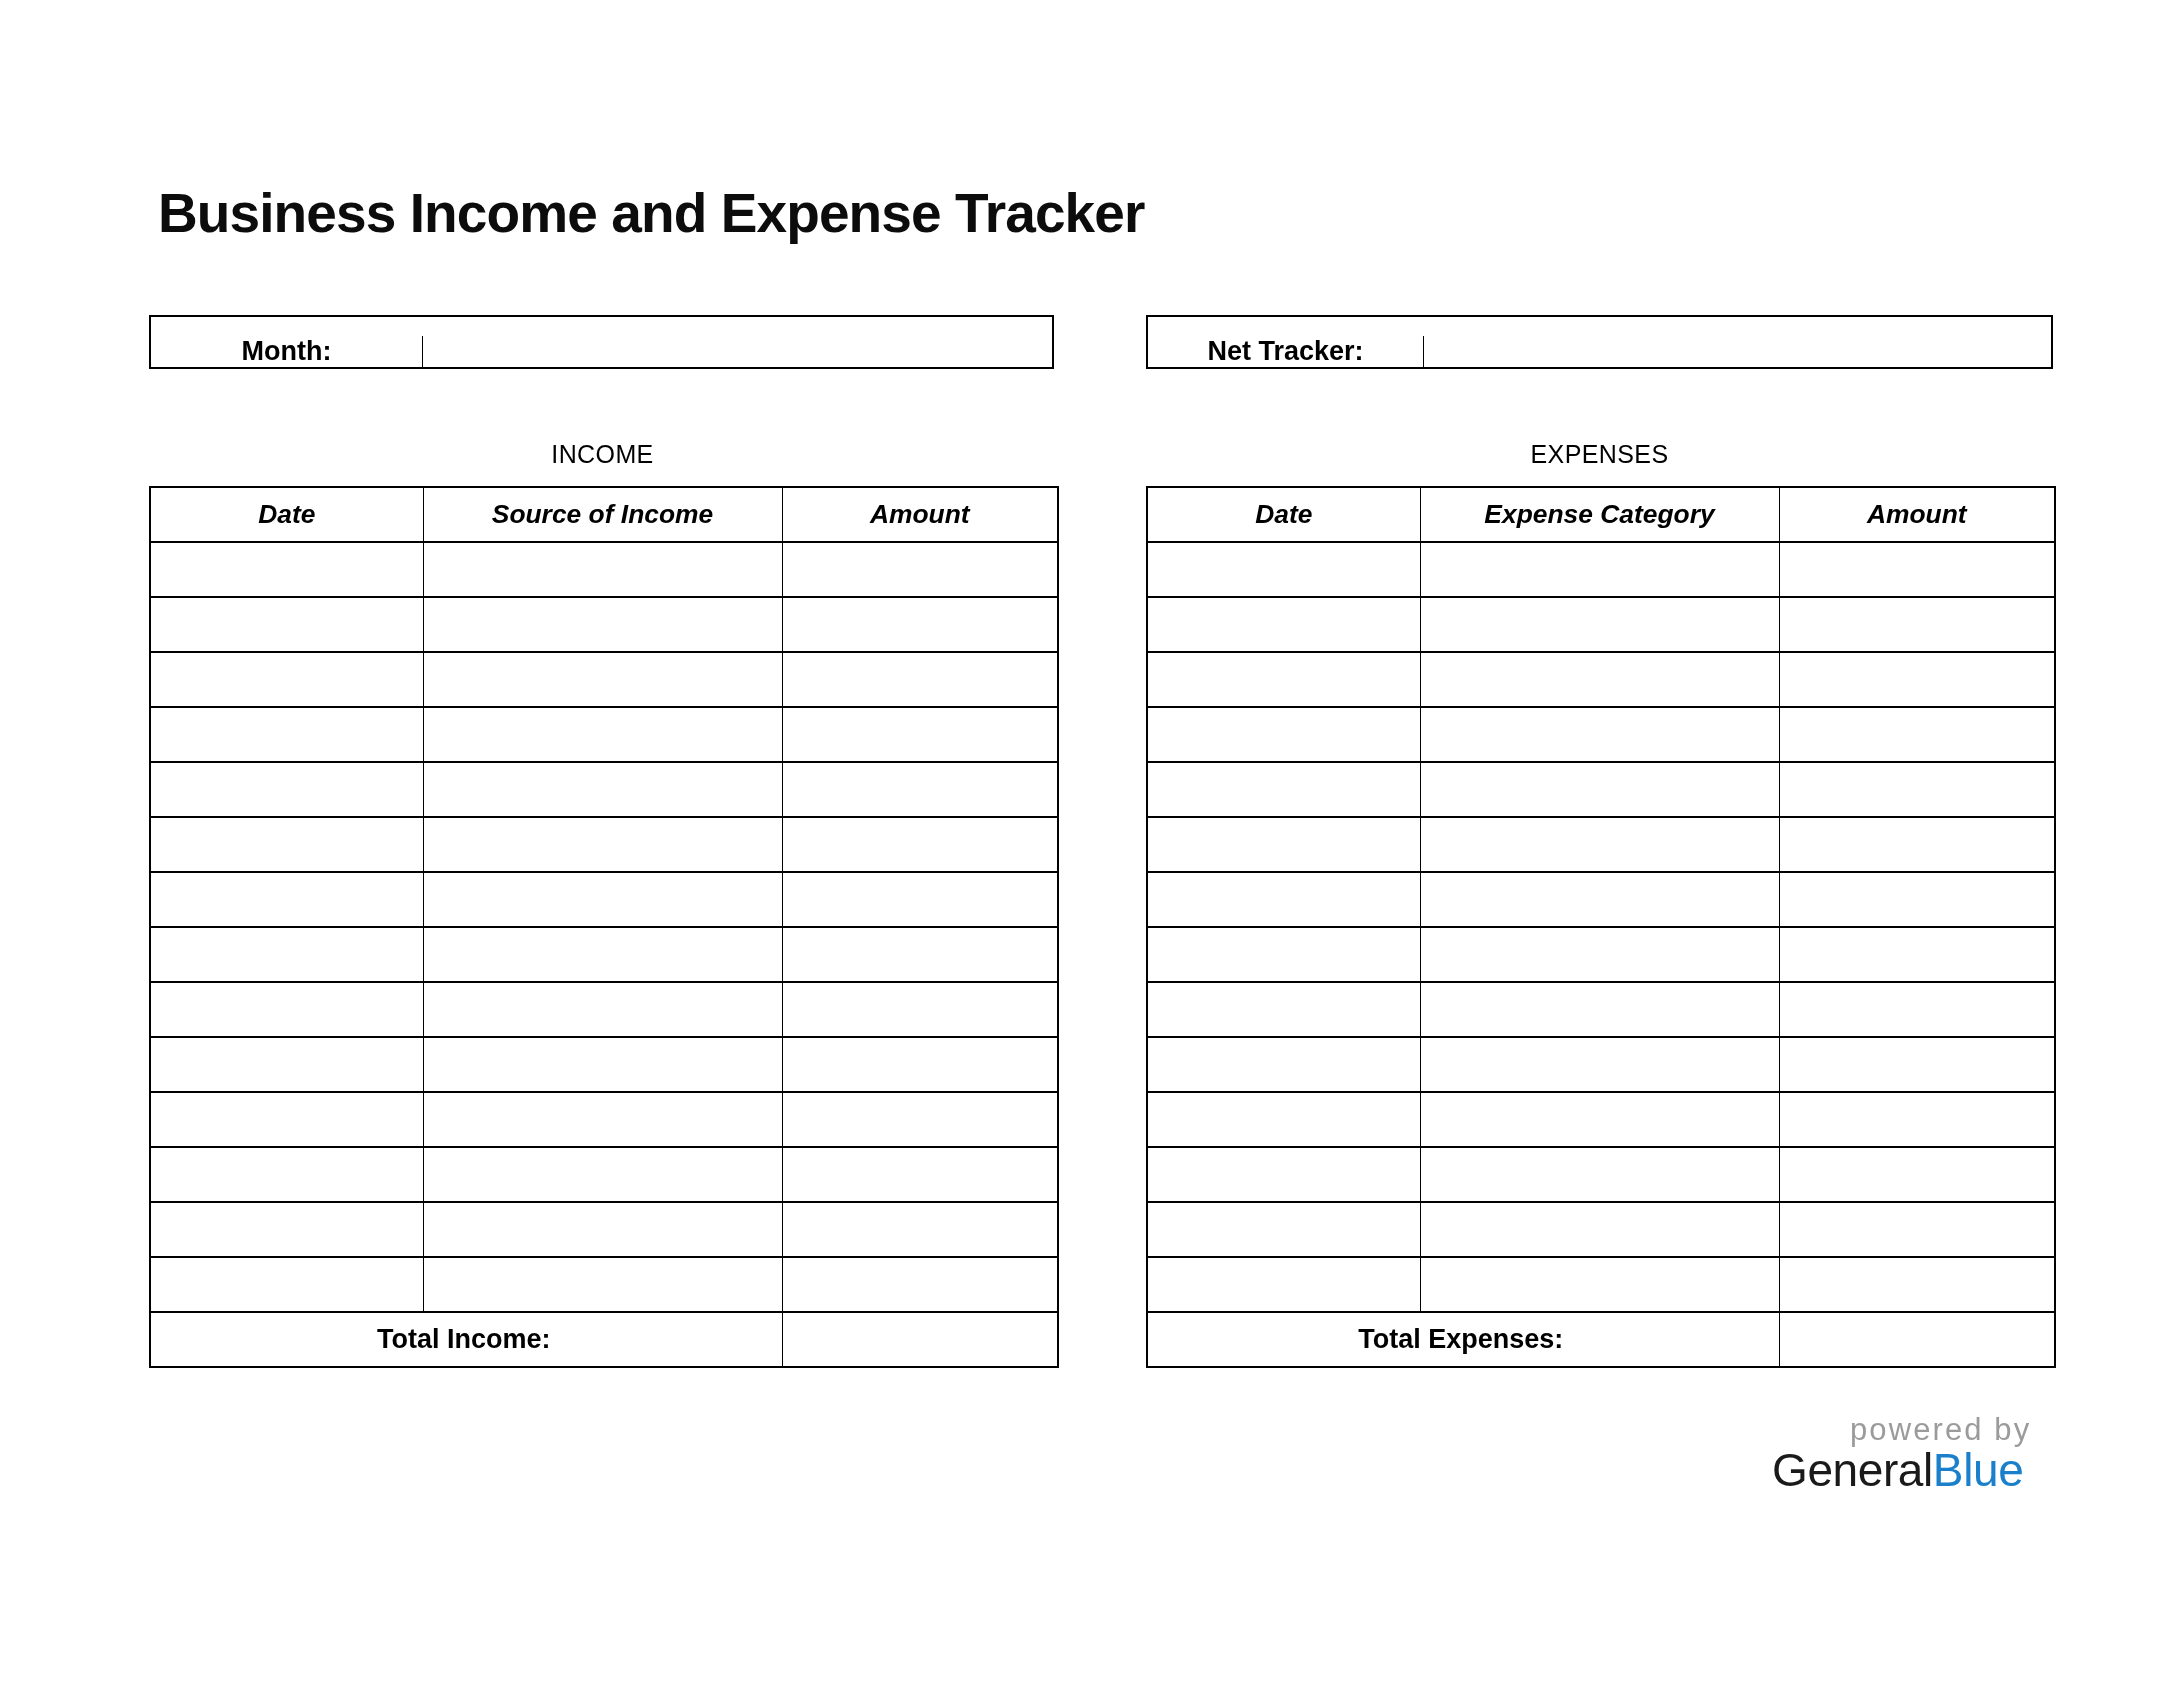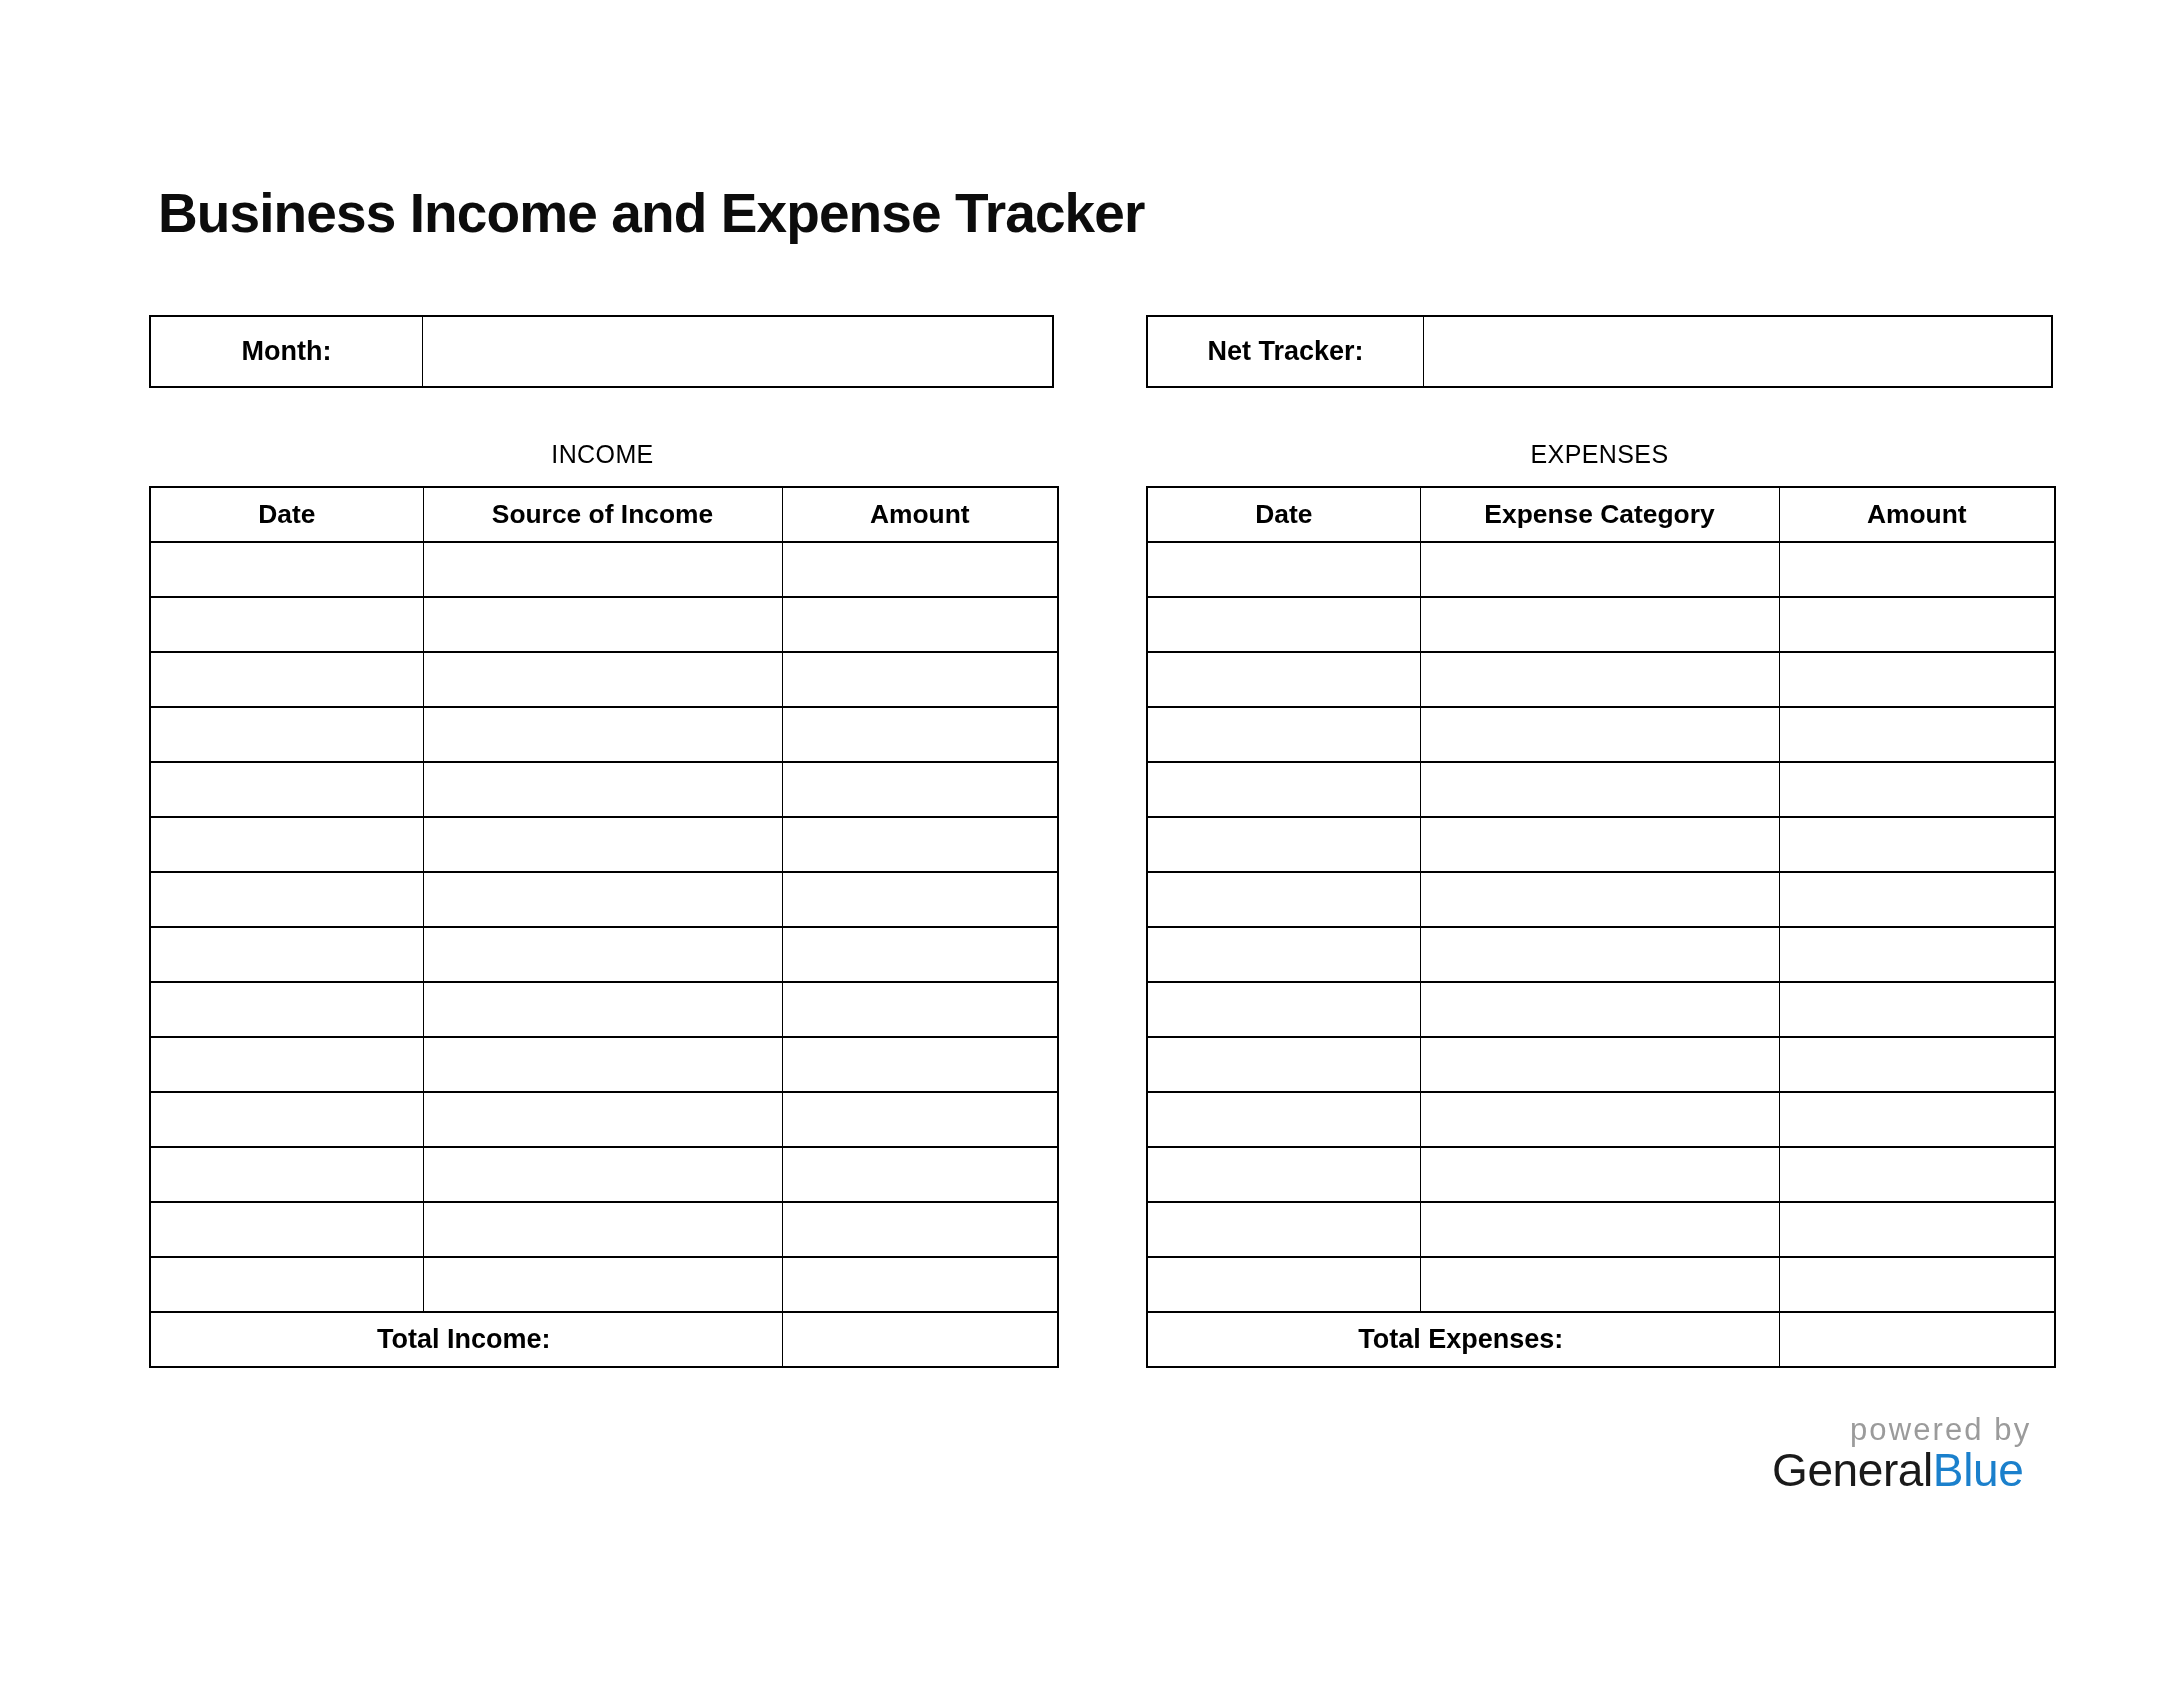--- a/index.html
+++ b/index.html
@@ -25,25 +25,26 @@
     font-weight: 700;
     letter-spacing: -0.9px;
     color: #0c0c0c;
     white-space: nowrap;
   }
 
   
   .infobox {
     position: absolute;
     top: 315px;
-    height: 73px;
+    height: 54px;
     box-sizing: border-box;
     border: 2.6px solid #000;
     display: flex;
     background: #fff;
+    align-items: flex-end;
   }
   .infobox-month { left: 149px;  width: 905px; }
   .infobox-net   { left: 1146px; width: 907px; }
   .infobox .ib-label {
     box-sizing: border-box;
     border-right: 1.7px solid #000;
     display: flex;
     align-items: center;
     justify-content: center;
     font-weight: 700;
@@ -90,20 +91,21 @@
     border-bottom-width: 2.6px;
     height: 55px;
     padding: 0;
     box-sizing: border-box;
   }
   .grid th {
     font-size: 26.4px;
     font-weight: 700;
     text-align: center;
     vertical-align: middle;
+    font-style: italic;
   }
   .grid td {
     font-size: 25px;
     vertical-align: middle;
     padding: 0 10.2px;
   }
   .grid .total-label-cell {
     text-align: center;
     font-weight: 700;
     font-size: 27px;

